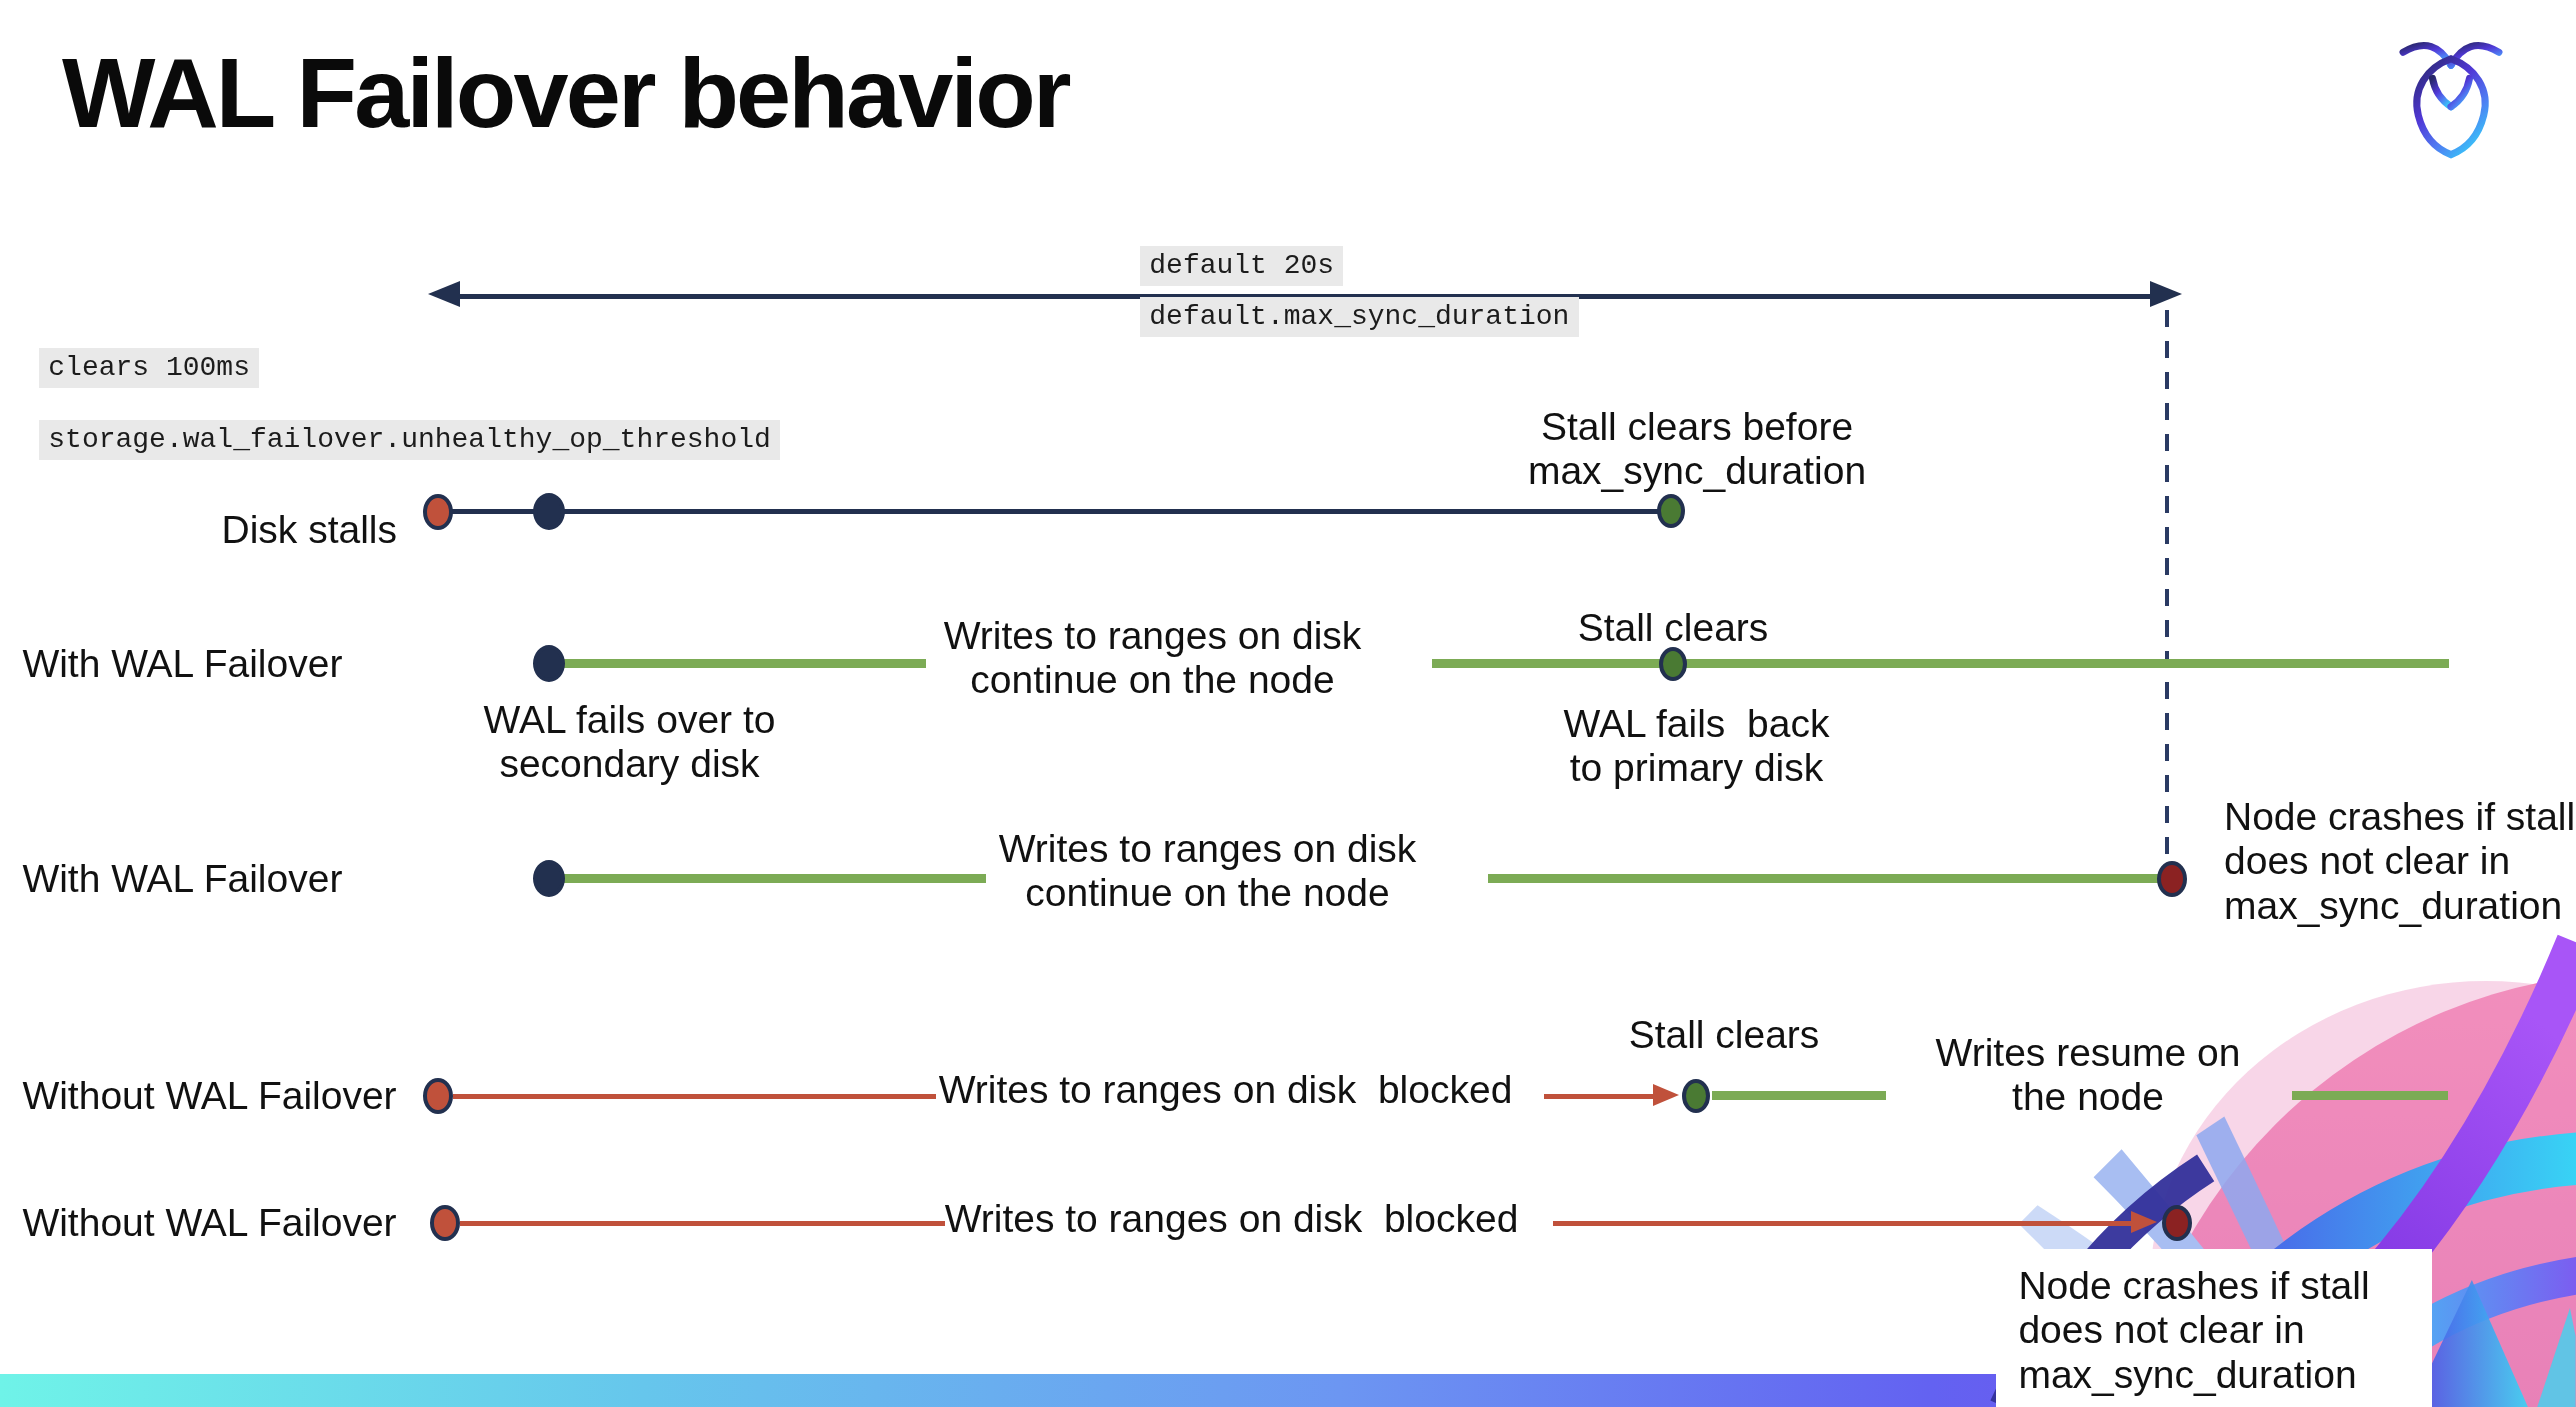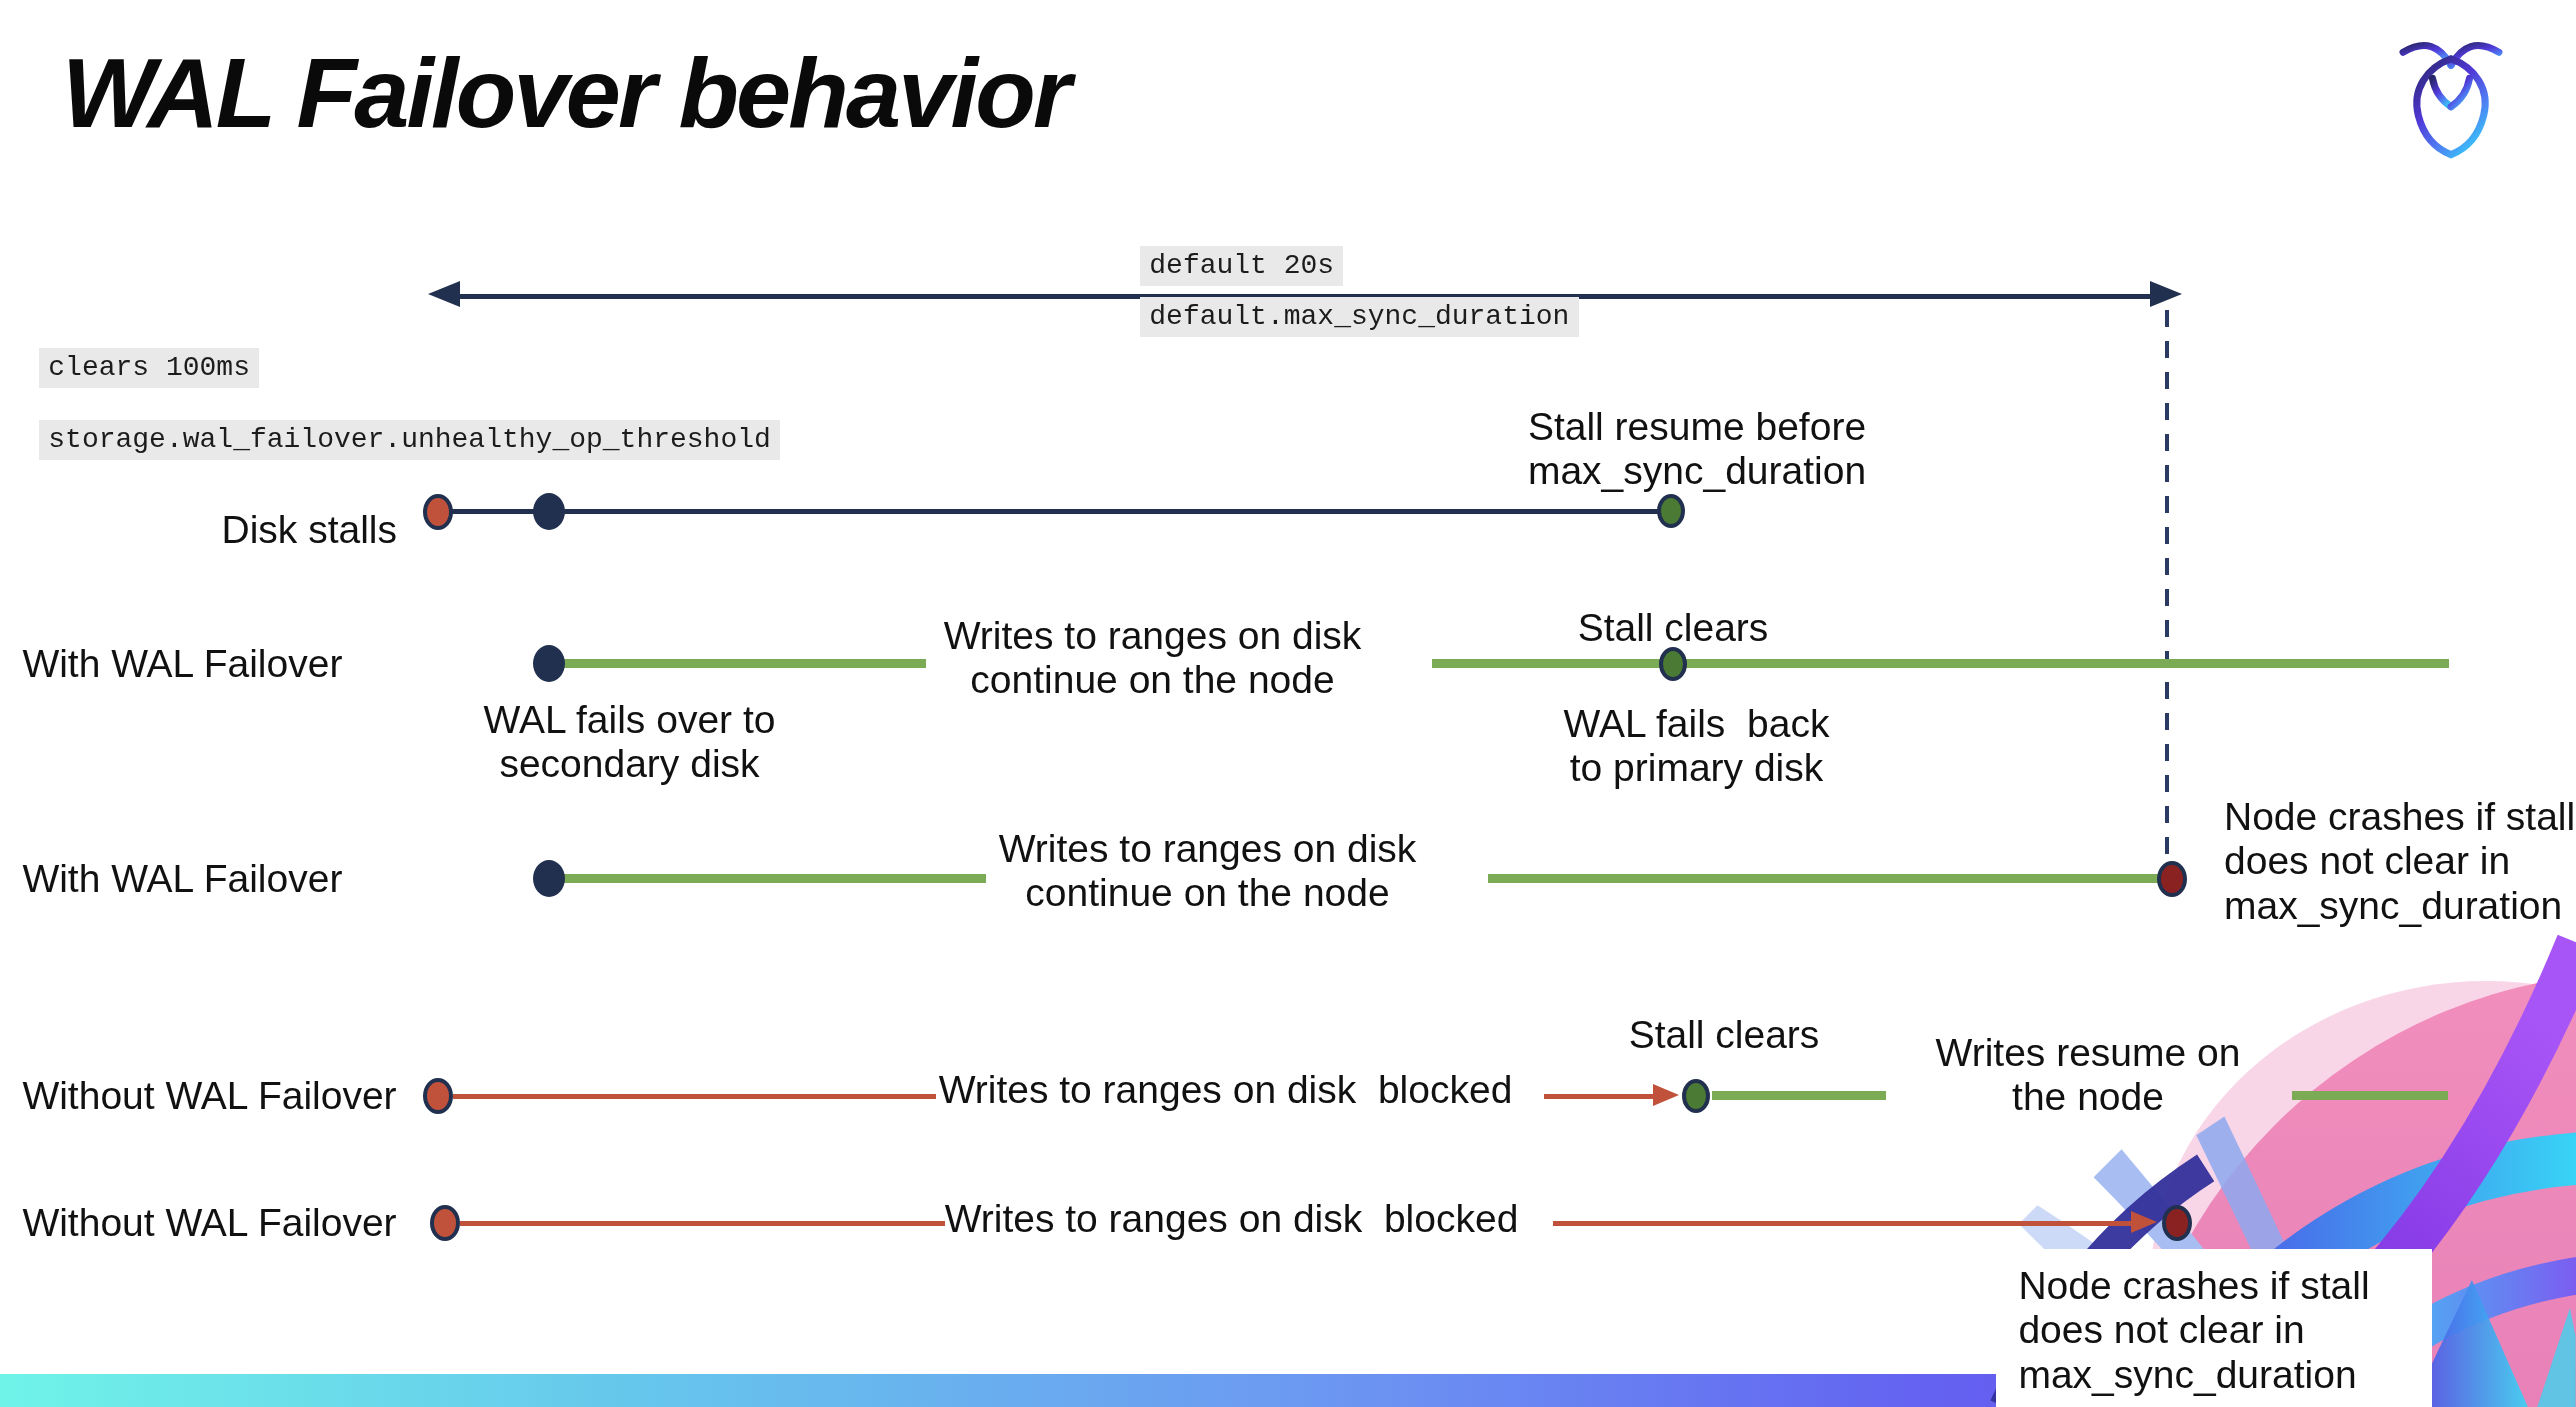--- a/index.html
+++ b/index.html
@@ -1,20 +1,20 @@
 <!DOCTYPE html>
 <html style="font-size:15px"><head>
 <meta charset="utf-8">
 <style>
   html,body{margin:0;padding:0;background:#ffffff;}
   body{width:2576px;height:1408px;position:relative;overflow:hidden;
        font-family:"Liberation Sans", sans-serif;color:#111;}
   .abs{position:absolute;}
   
-  .page-title{left:62px;top:36px;font-size:99px;font-weight:800;letter-spacing:-2.8px;color:#0a0a0a;z-index:6;font-style:italic;}
+  .page-title{left:62px;top:36px;font-size:99px;font-weight:800;letter-spacing:-2.8px;color:#0a0a0a;z-index:6;}
   .mono{font-family:"Liberation Mono","DejaVu Sans Mono",monospace;font-size:28px;line-height:1.1;
         background:#e9e9e9;color:#1c1c1c;padding:4.7px 9.3px;display:inline-block;z-index:5;}
   .txt{font-size:39px;line-height:1.14;white-space:pre-wrap;z-index:4;}
   .center{text-align:center;}
   .row-label{font-size:39px;z-index:4;}
   
   .hline{height:4.7px;background:#22304f;z-index:2;}
   .gline{height:9.3px;background:#7cab55;z-index:3;}
   .rline{height:4.7px;background:#c0513b;z-index:3;}
   .dot{border-radius:50%;box-sizing:border-box;border:4.7px solid #22304f;z-index:4;}
@@ -73,21 +73,21 @@
 <div class="abs mono" style="left:39px;top:387px;margin-top:33px;">storage.wal_failover.unhealthy_op_threshold</div>
 <div class="abs hline" style="left:480px;top:446px;width:79px;"></div>
 <div class="abs tri tri-l-navy-sm" style="left:469px;top:437px;"></div>
 <div class="abs tri tri-r-navy-sm" style="left:546px;top:437px;"></div>
 
 <div class="abs row-label" style="left:187px;top:508px;width:210px;text-align:right;">Disk stalls</div>
 <div class="abs hline" style="left:438px;top:509px;width:1233px;"></div>
 <div class="abs dot dot-red" style="left:423px;top:494px;"></div>
 <div class="abs dot dot-navy" style="left:533px;top:493px;"></div>
 <div class="abs dot dot-green" style="left:1657px;top:494px;"></div>
-<div class="abs txt center" style="left:1510px;top:405px;width:374px;">Stall resume before
+<div class="abs txt center" style="left:1510px;top:405px;width:374px;">Stall clears before
 max_sync_duration</div>
 
 <div class="abs row-label" style="left:22.4px;top:642px;">With WAL Failover</div>
 <div class="abs gline" style="left:561px;top:659px;width:365px;"></div>
 <div class="abs txt center" style="left:919px;top:614px;width:467px;">Writes to ranges on disk
 continue on the node</div>
 <div class="abs gline" style="left:1432px;top:659px;width:1017px;"></div>
 <div class="abs dot dot-navy" style="left:533px;top:645px;"></div>
 <div class="abs dot dot-green" style="left:1659px;top:647px;"></div>
 <div class="abs txt center" style="left:1486px;top:606px;width:374px;">Stall clears</div>

